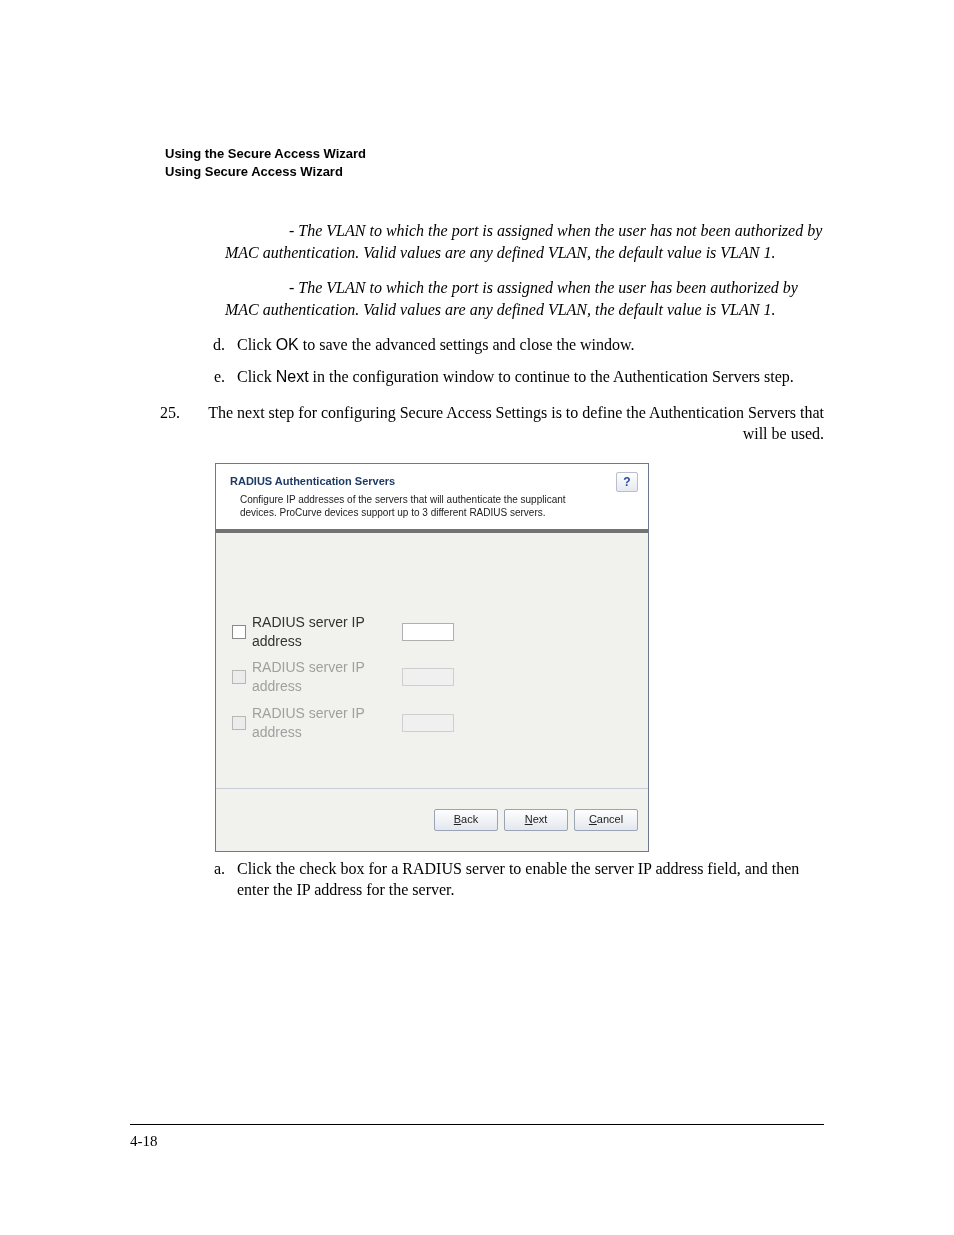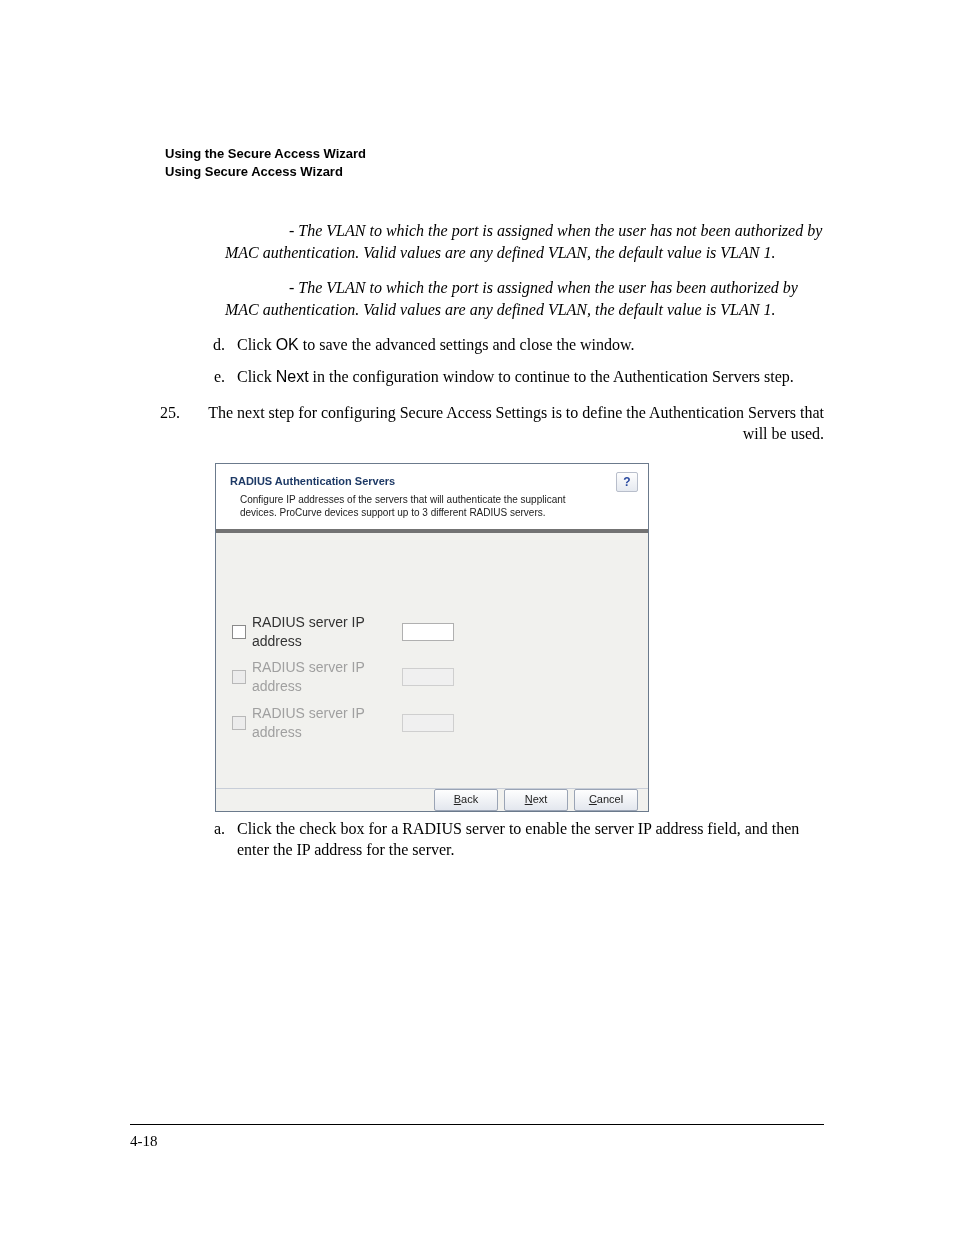--- a/index.html
+++ b/index.html
@@ -190,21 +190,21 @@
     height: 16px;
     border: 1px solid #b0b0b0;
     background: #fff;
   }
   .radius-row.disabled .ipfield {
     background: #f0f0f0;
     border-color: #cfcfcf;
   }
   .wizard .panel-foot {
     border-top: 1px solid #c8ced8;
-    padding: 0 10px;
+    padding: 20px 10px;
     display: flex;
     justify-content: flex-end;
     gap: 6px;
     background: #f1f1ee;
   }
   .wizard .panel-foot .wbtn {
     min-width: 62px;
     height: 20px;
     border: 1px solid #9aa4b5;
     border-radius: 2px;

